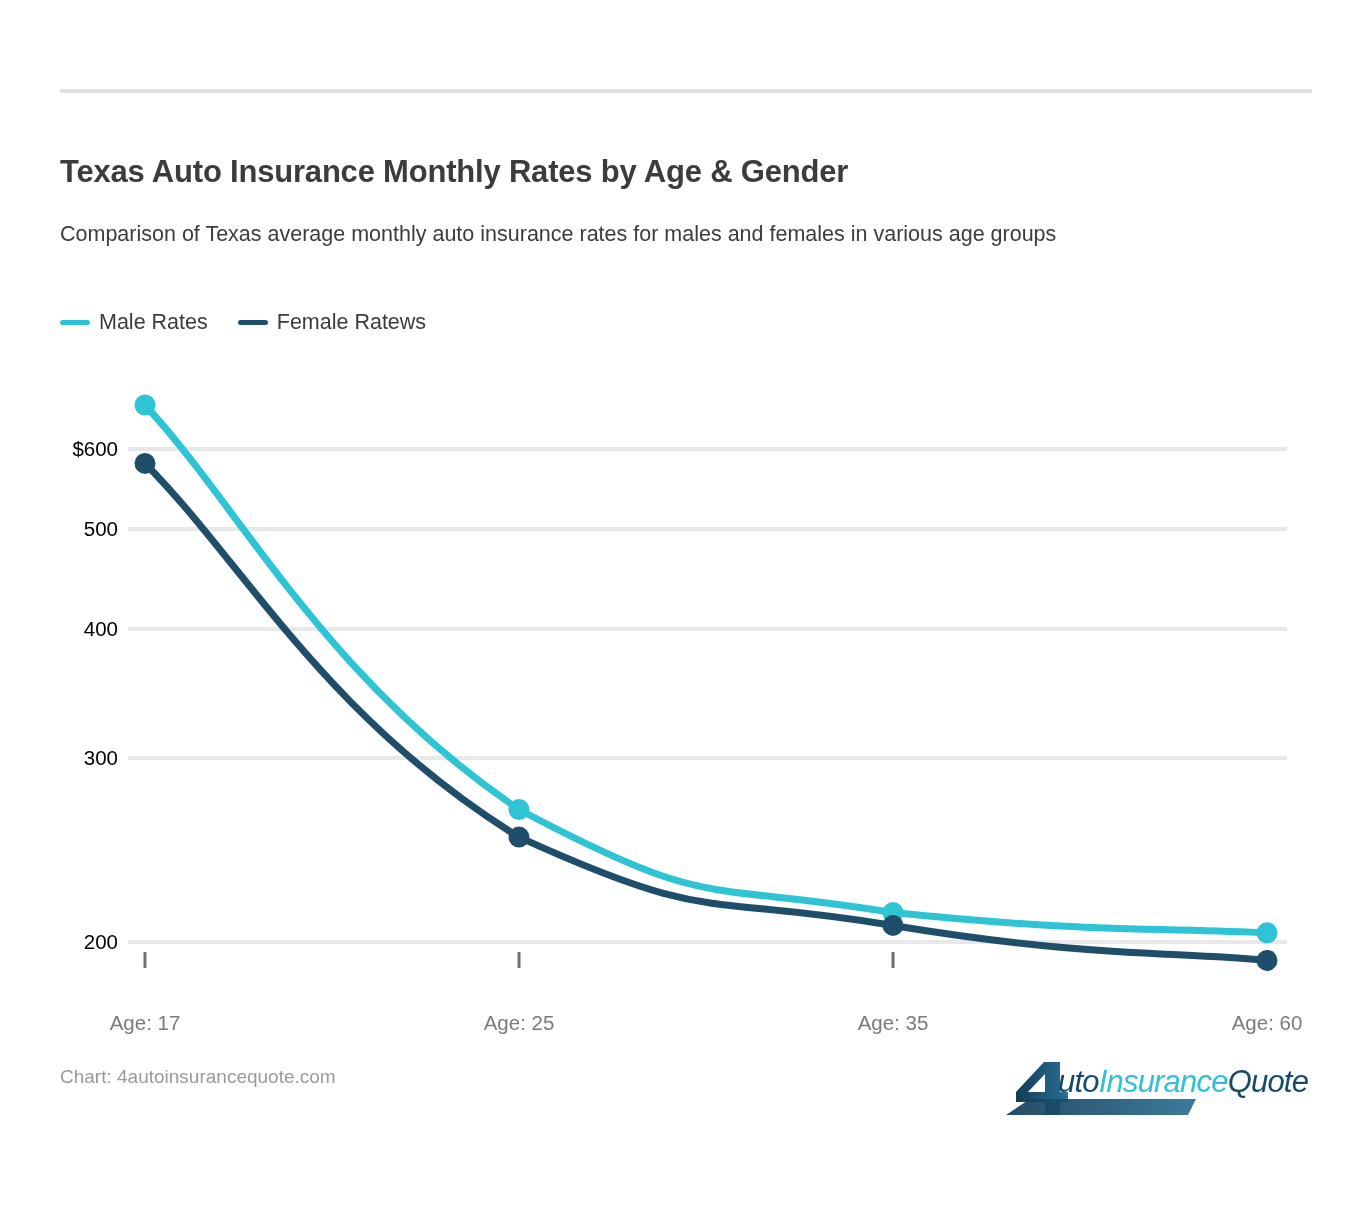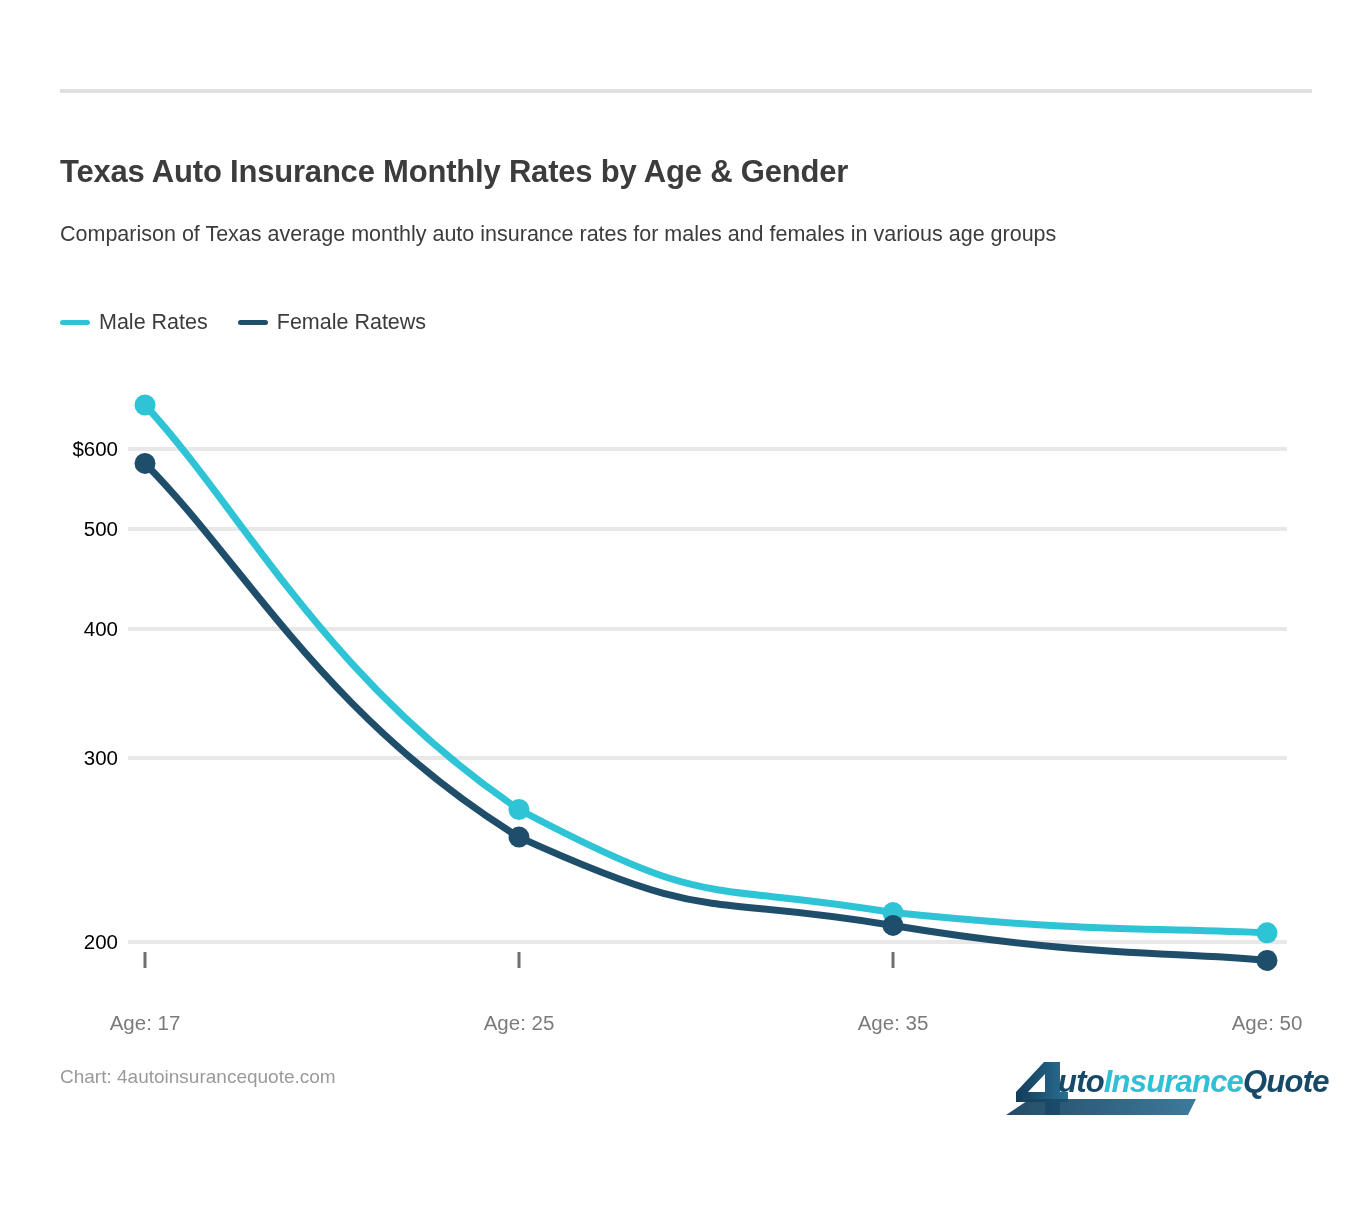--- a/index.html
+++ b/index.html
@@ -94,21 +94,21 @@
   }
   .brand-logo {
     position: absolute;
     left: 1000px; top: 1058px;
     width: 312px; height: 62px;
   }
   .brand-logo .lg-text {
     position: absolute;
     left: 58px; top: 6px;
     font-size: 31px;
-    font-weight: bold;
+    font-weight: normal;
     font-style: italic;
     letter-spacing: -0.8px;
     white-space: nowrap;
   }
   .lg-dark { color: #174a68; }
   .lg-cyan { color: #2fc0d6; }
 </style>
 </head>
 <body>
 
@@ -154,21 +154,21 @@
 
   <div id="tick-layer">
       <div class="ytick-label" style="top: 449px; left: 0px; width: 118px;">$600</div>
       <div class="ytick-label" style="top: 529px; left: 0px; width: 118px; padding-left: 28px;">500</div>
       <div class="ytick-label" style="top: 629px; left: 0px; width: 118px;">400</div>
       <div class="ytick-label" style="top: 758px; left: 0px; width: 118px;">300</div>
       <div class="ytick-label" style="top: 942px; left: 0px; width: 118px;">200</div>
       <div class="xtick-label" style="left: 145px; top: 979px;">Age: 17</div>
       <div class="xtick-label" style="left: 519px; top: 979px;">Age: 25</div>
       <div class="xtick-label" style="left: 893px; top: 979px;">Age: 35</div>
-      <div class="xtick-label" style="left: 1267px; top: 979px;">Age: 50</div>
+      <div class="xtick-label" style="left: 1267px; top: 979px;">Age: 60</div>
     </div>
 
   <div class="source-note">Chart: 4autoinsurancequote.com</div>
 
   <div class="brand-logo">
     <svg width="312" height="62" viewBox="0 0 312 62" xmlns="http://www.w3.org/2000/svg">
       <defs>
         <linearGradient id="lgrad" x1="0" y1="0" x2="1" y2="0">
           <stop offset="0%" stop-color="#123c58"></stop>
           <stop offset="100%" stop-color="#2b6f93"></stop>

